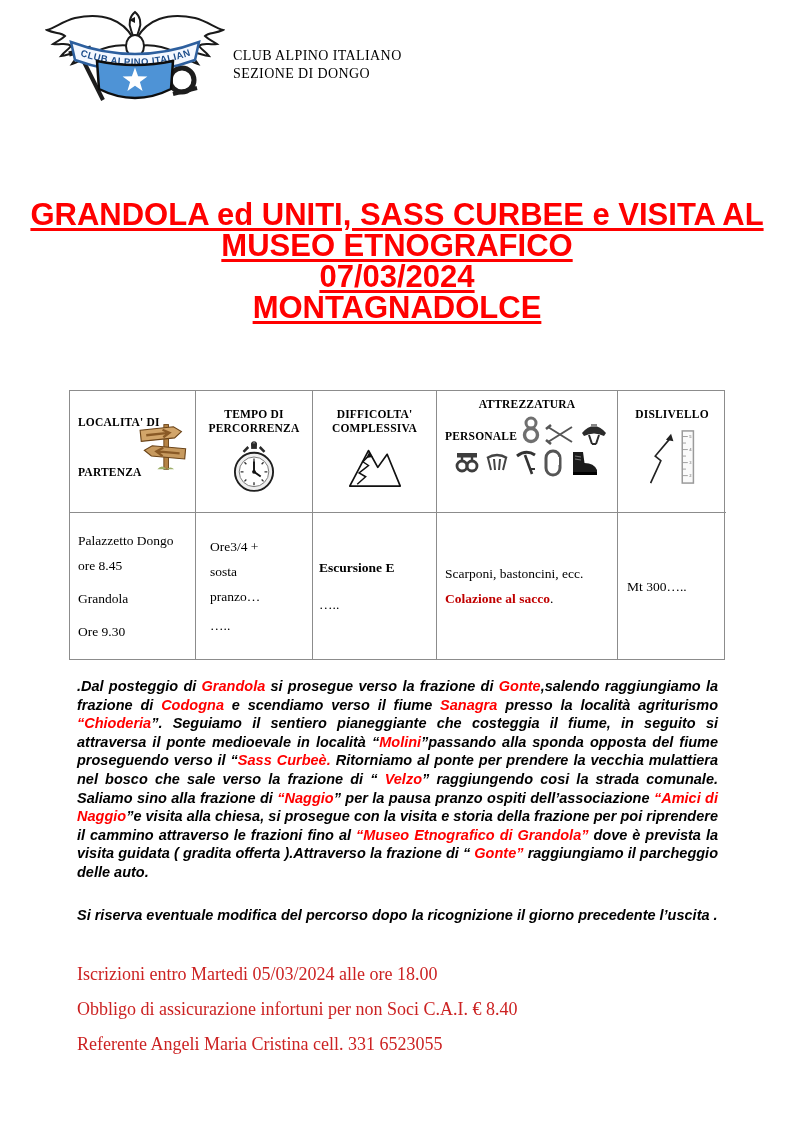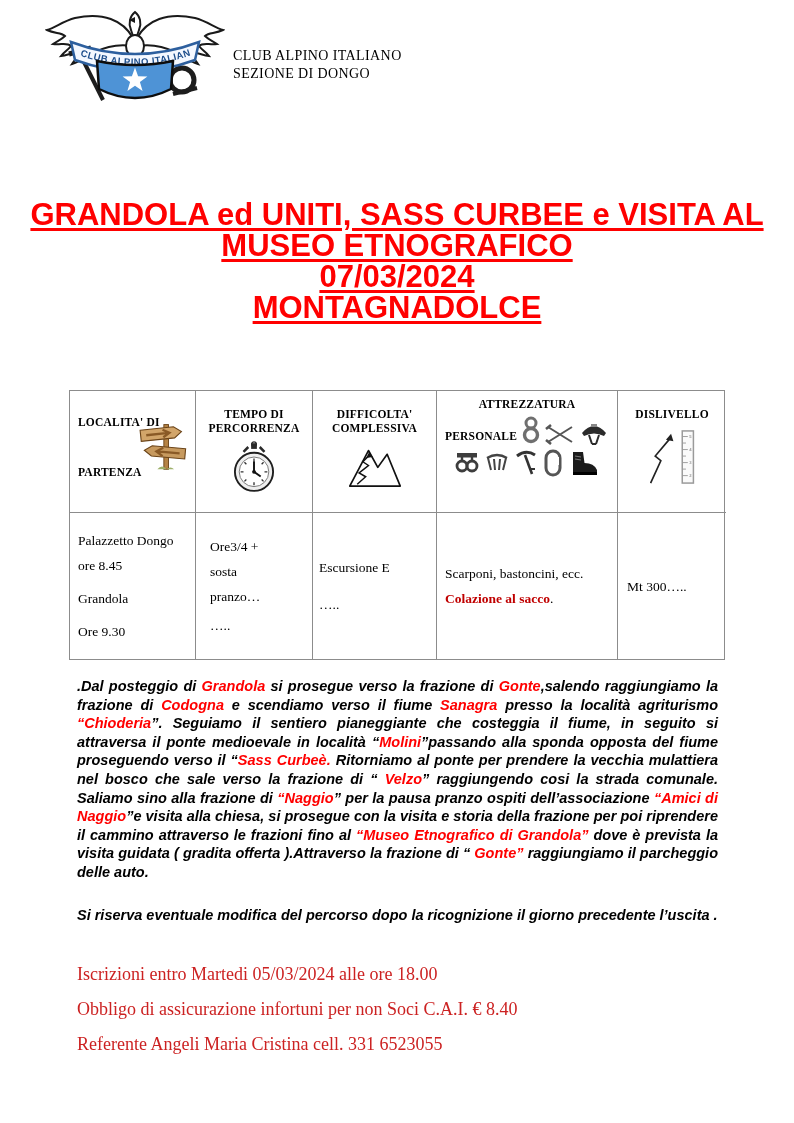--- a/index.html
+++ b/index.html
@@ -259,21 +259,21 @@
       <p>Grandola</p>
       <p>Ore 9.30</p>
     </div>
 
     <div class="cell body-cell bc2">
       <p>Ore3/4 + sosta pranzo…</p>
       <p style="margin-top:0;">…..</p>
     </div>
 
     <div class="cell body-cell bc3">
-      <p style="margin-bottom:12px;">Escursione E</p>
+      <p style="margin-bottom:12px;font-weight:bold;">Escursione E</p>
       <p style="margin-top:0;">…..</p>
     </div>
 
     <div class="cell body-cell bc4">
       <p style="margin-bottom:0;">Scarponi, bastoncini, ecc.</p>
       <p style="margin-top:0;"><span class="red-bold">Colazione al sacco</span><span>.</span></p>
     </div>
 
     <div class="cell body-cell bc5 last">
       <p>Mt 300…..</p>

